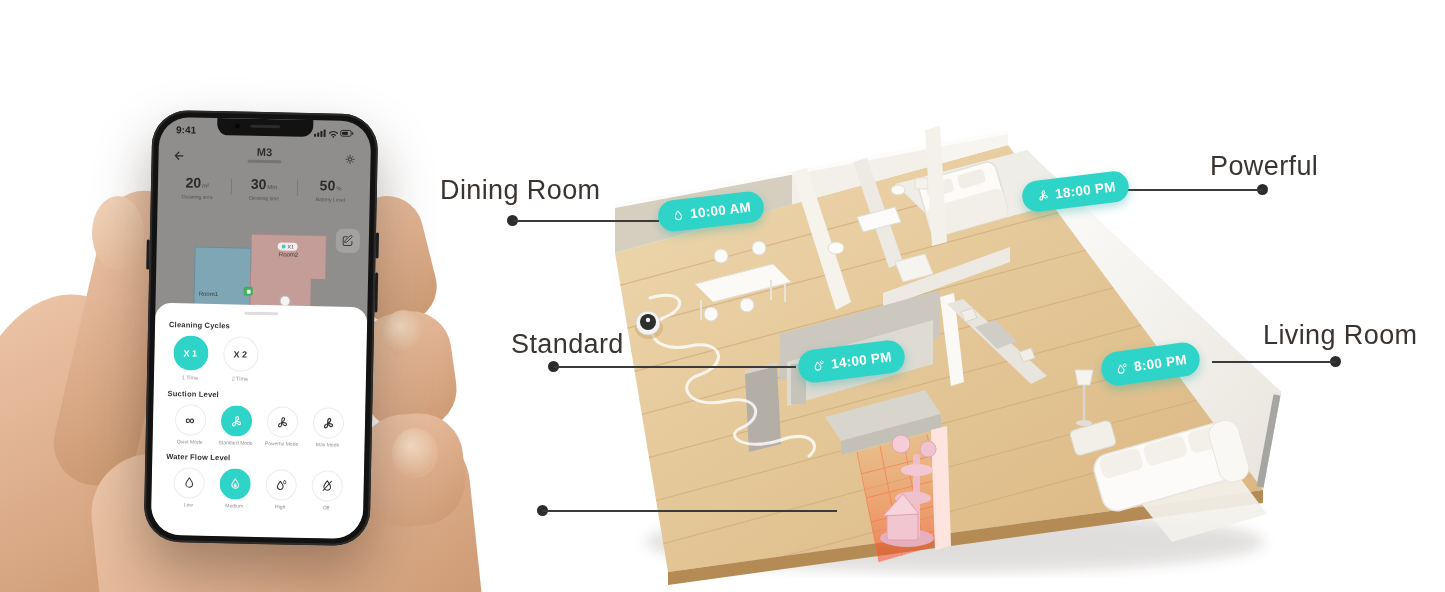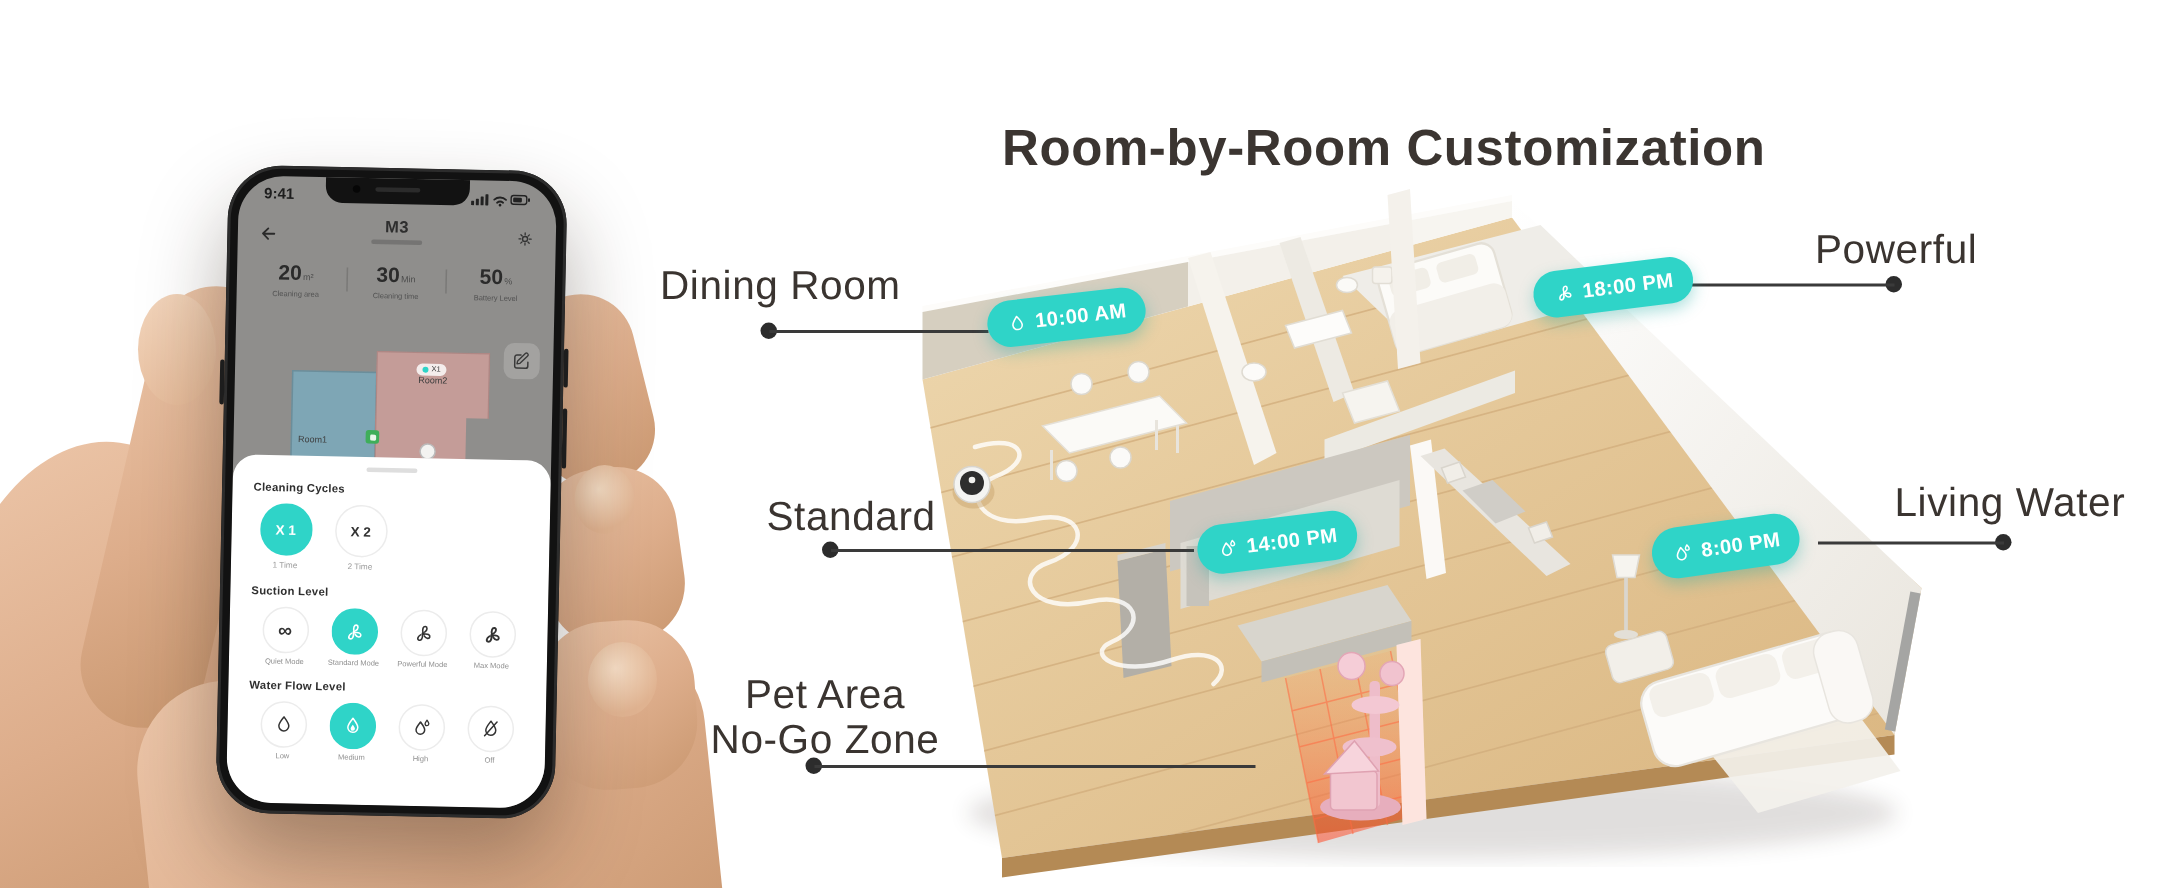--- a/index.html
+++ b/index.html
@@ -281,21 +281,20 @@
                 <path d="M5.5 19.5 18.5 4.5" stroke="currentColor" stroke-width="1.6" stroke-linecap="round"></path>
               </svg>
             </div>
             <div class="mode-cap">Off</div>
           </div>
         </div>
       </div>
     </div>
   </div>
 
-  <div class="main-title">Room-by-Room Customization</div>
 
   <svg class="fp-svg" width="710" height="470" viewBox="0 0 710 470">
     <defs>
       <linearGradient id="wood" x1="0" y1="0" x2="1" y2="1">
         <stop offset="0" stop-color="#eed8af"></stop>
           <stop offset="1" stop-color="#d9b47e"></stop>
       </linearGradient>
       <linearGradient id="rwall" x1="0" y1="0" x2="1" y2="1">
         <stop offset="0" stop-color="#ffffff"></stop>
           <stop offset="1" stop-color="#e9e5dd"></stop>
@@ -445,28 +444,24 @@
   <div class="callout-line" style="left:513px;top:220px;width:146px;"></div>
 
   <div class="callout-label" style="left:511px;top:330px;">Standard</div>
   <div class="callout-dot" style="left:548px;top:361px;"></div>
   <div class="callout-line" style="left:554px;top:366px;width:242px;"></div>
 
   <div class="callout-label" style="left:1210px;top:152px;">Powerful</div>
   <div class="callout-dot" style="left:1257px;top:184px;"></div>
   <div class="callout-line" style="left:1128px;top:189px;width:135px;"></div>
 
-  <div class="callout-label" style="left:1263px;top:321px;">Living Water</div>
+  <div class="callout-label" style="left:1263px;top:321px;">Living Room</div>
   <div class="callout-dot" style="left:1330px;top:356px;"></div>
   <div class="callout-line" style="left:1212px;top:361px;width:124px;"></div>
 
-  <div class="callout-label" style="left:470px;top:449px;width:160px;text-align:center;">
-    <div>Pet Area</div>
-    <div>No-Go Zone</div>
-  </div>
   <div class="callout-dot" style="left:537px;top:505px;"></div>
   <div class="callout-line" style="left:543px;top:510px;width:294px;"></div>
 
   <div class="badge" style="left:658px;top:196px;transform:rotate(-6.5deg);">
     <svg width="14" height="14" viewBox="0 0 24 24">
       <path d="M12 3.8c2.9 3.9 5.3 6.7 5.3 9.7a5.3 5.3 0 1 1-10.6 0c0-3 2.4-5.8 5.3-9.7z" stroke="#fff" stroke-width="1.8" fill="none" stroke-linejoin="round"></path>
     </svg>
     <span>10:00 AM</span>
   </div>
 

